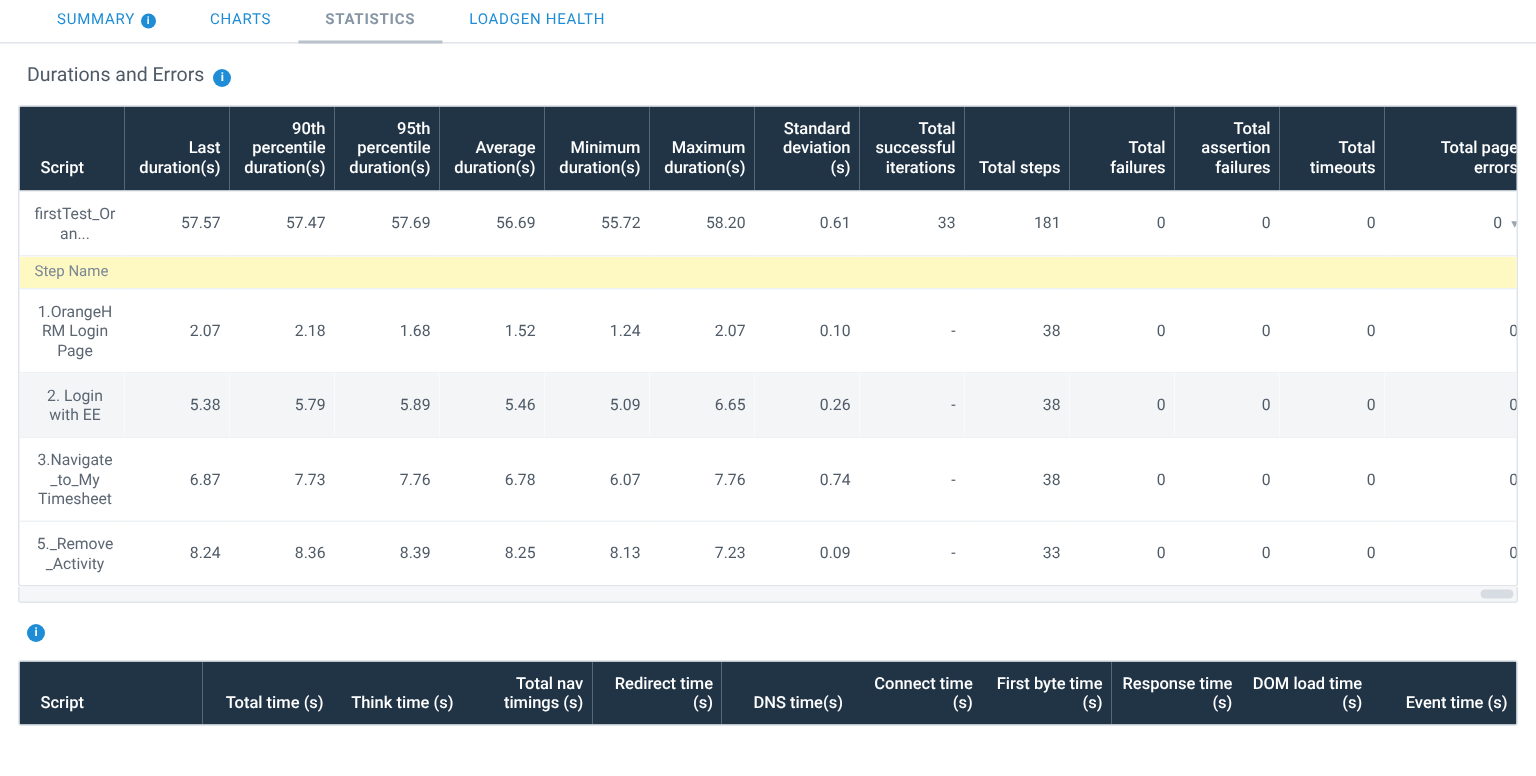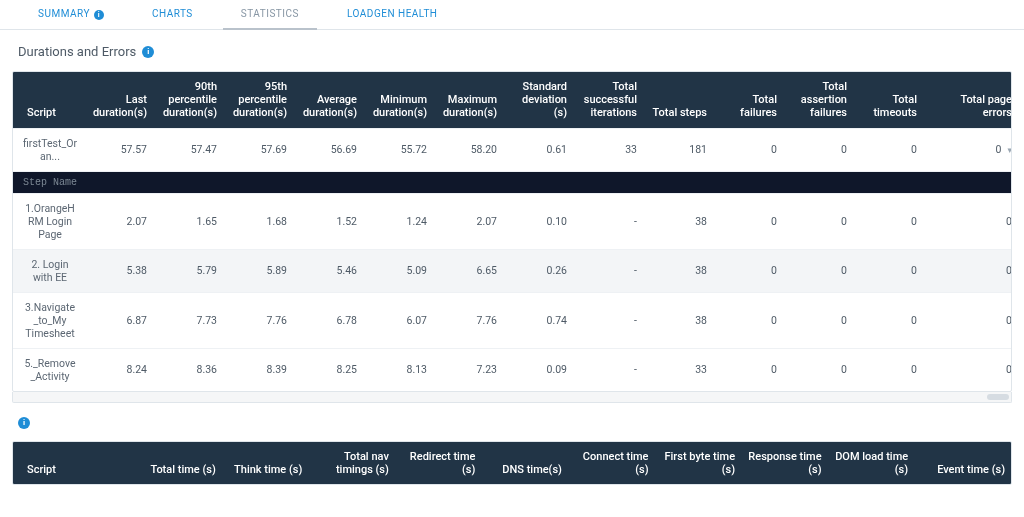--- a/index.html
+++ b/index.html
@@ -8,37 +8,37 @@
     --muted:#8796a4;
     --border:#dfe5ea;
     --header-bg:#213446;
     --header-bg2:#2a3f54;
     --row-alt:#f3f5f7;
     --row-alt2:#f7f9fa;
   }
   html,body{margin:0;padding:0;background:#fff;font-family:-apple-system,BlinkMacSystemFont,"Segoe UI",Roboto,Helvetica,Arial,sans-serif;color:var(--text);font-size:11px;}
   .page{width:1024px;margin:0;}
   
-  .tabs{display:flex;gap:12px;padding:0 20px;border-bottom:1px solid var(--border);}
+  .tabs{display:flex;gap:0;padding:0 20px;border-bottom:1px solid var(--border);}
   .tab{padding:8px 18px 9px;font-size:10px;letter-spacing:.5px;color:var(--link);cursor:pointer;position:relative;}
-  .tab.active{color:var(--muted);}
+  .tab.active{color:var(--muted);font-weight:bold;}
   .tab.active::after{content:"";position:absolute;left:0;right:0;bottom:-1px;height:2px;background:#b9c2cb;}
   .tab .help{display:inline-block;margin-left:4px;width:10px;height:10px;border-radius:50%;background:#1f8dd6;color:#fff;font-size:7px;line-height:10px;text-align:center;font-weight:700;}
   
-  .section-heading{padding:14px 18px 4px;font-size:13px;color:var(--text);display:flex;align-items:center;gap:6px;}
+  .section-heading{padding:14px 18px 4px;font-size:13px;color:var(--text);display:flex;align-items:flex-end;gap:6px;}
   .section-heading .info{width:12px;height:12px;border-radius:50%;background:#1f8dd6;color:#fff;font-size:8px;line-height:12px;text-align:center;font-weight:700;}
   
   .table-wrap{margin:8px 12px 0;border:1px solid var(--border);border-radius:2px;overflow:hidden;}
   table{border-collapse:collapse;width:100%;table-layout:fixed;}
   thead th{background:var(--header-bg);color:#fff;font-weight:500;font-size:11px;padding:8px 6px;text-align:right;vertical-align:bottom;line-height:1.2;}
   thead th:first-child{text-align:left;padding-left:14px;}
   tbody td{font-size:10.5px;padding:8px 6px;text-align:right;color:var(--text);border-top:1px solid #eef1f4;white-space:nowrap;overflow:hidden;text-overflow:ellipsis;}
   tbody td:first-child{text-align:center;padding-left:10px;white-space:normal;word-break:break-word;color:#5c6773;}
   tbody tr.alt{background:var(--row-alt);}
-  tbody tr.subhead td{background:#0f172a;color:#7c8894;font-size:10px;padding:5px 10px;text-align:left;font-family:Liberation Mono, monospace;}
+  tbody tr.subhead td{background:#fef9c3;color:#7c8894;font-size:10px;padding:5px 10px;text-align:left;}
   tbody tr.subhead td:first-child{padding-left:10px;}
   .caret{display:inline-block;margin-left:6px;font-size:9px;color:#9aa7b3;cursor:pointer;}
   .scroll-strip{height:10px;background:#f5f6f7;border:1px solid var(--border);border-top:none;margin:0 12px;border-radius:0 0 2px 2px;position:relative;}
   .scroll-strip::after{content:"";position:absolute;right:2px;top:2px;height:6px;width:22px;background:#d6dce2;border-radius:3px;}
   
   .t1 col.c0{width:70px}
   .t1 col.cn{width:70px}
   .t1 col.last{width:95px}
   
   .t2 col.c0{width:120px}
@@ -114,21 +114,21 @@
       <td>0</td>
       <td><span>0</span><span class="caret">▾</span></td>
     </tr>
     <tr class="subhead">
             <td colspan="14">Step Name</td>
           </tr>
 
     <tr>
       <td>1.OrangeHRM Login Page</td>
       <td>2.07</td>
-            <td>1.65</td>
+            <td>2.18</td>
             <td>1.68</td>
             <td>1.52</td>
             <td>1.24</td>
             <td>2.07</td>
             <td>0.10</td>
             <td>-</td>
             <td>38</td>
             <td>0</td>
             <td>0</td>
             <td>0</td>

